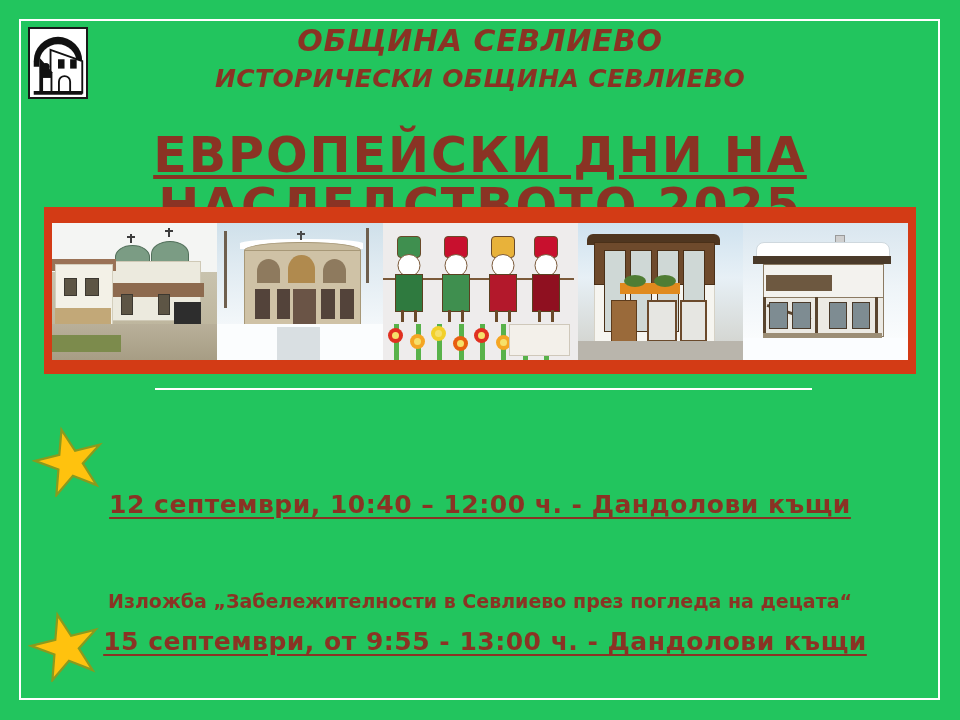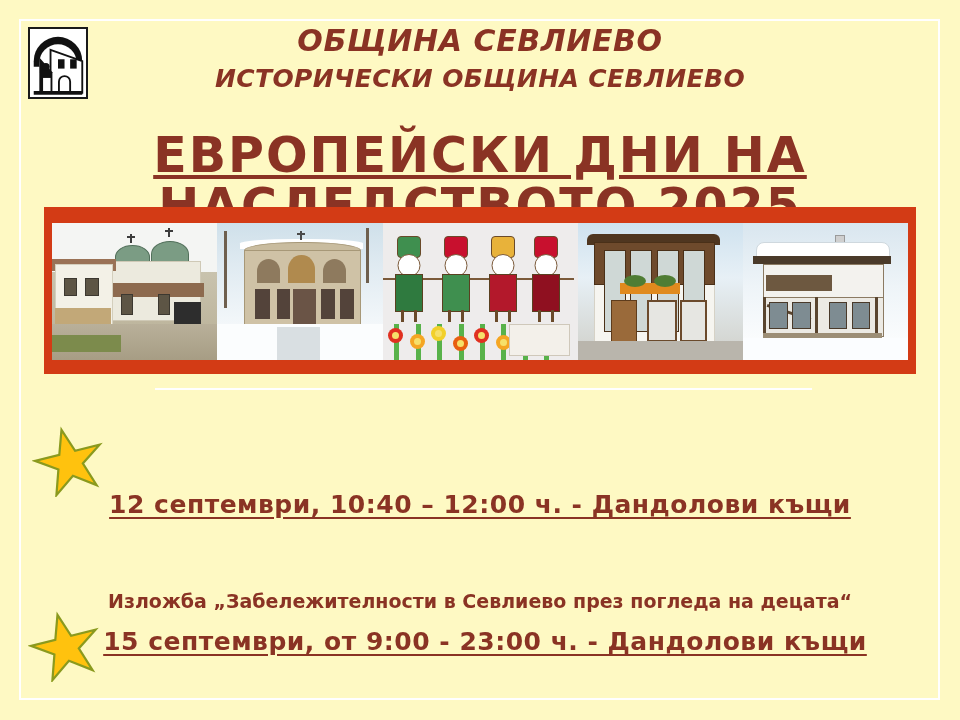--- a/index.html
+++ b/index.html
@@ -7,21 +7,21 @@
     padding: 0;
     background: #ffffff;
   }
   body {
     font-family: "Liberation Sans", sans-serif;
   }
   .poster {
     position: relative;
     width: 960px;
     height: 720px;
-    background: #fef9c3;
+    background: #22c55e;
     overflow: hidden;
   }
   .inner-border {
     position: absolute;
     left: 19px;
     top: 19px;
     width: 921px;
     height: 681px;
     border: 2px solid #ffffff;
     box-sizing: border-box;
@@ -428,15 +428,15 @@
   <div class="event-date" id="date1">12 септември, 10:40 – 12:00 ч. - Дандолови къщи</div>
 
   <div class="star" id="star2">
     <svg viewBox="0 0 100 100" xmlns="http://www.w3.org/2000/svg">
       <g transform="rotate(-14 50 50)">
         <path d="M50 8 L61 40 L95 40 L67 59 L78 92 L50 72 L22 92 L33 59 L5 40 L39 40 Z" fill="#ffc20e" stroke="#8a9a1e" stroke-width="3"></path>
       </g>
     </svg>
   </div>
   <div class="event-desc" id="desc2">Изложба „Забележителности  в Севлиево през погледа на децата“</div>
-  <div class="event-date" id="date2">15 септември, от 9:00 -  23:00 ч. - Дандолови къщи</div>
+  <div class="event-date" id="date2">15 септември, от 9:55 -  13:00 ч. - Дандолови къщи</div>
 
 </div>
 
 </body></html>

